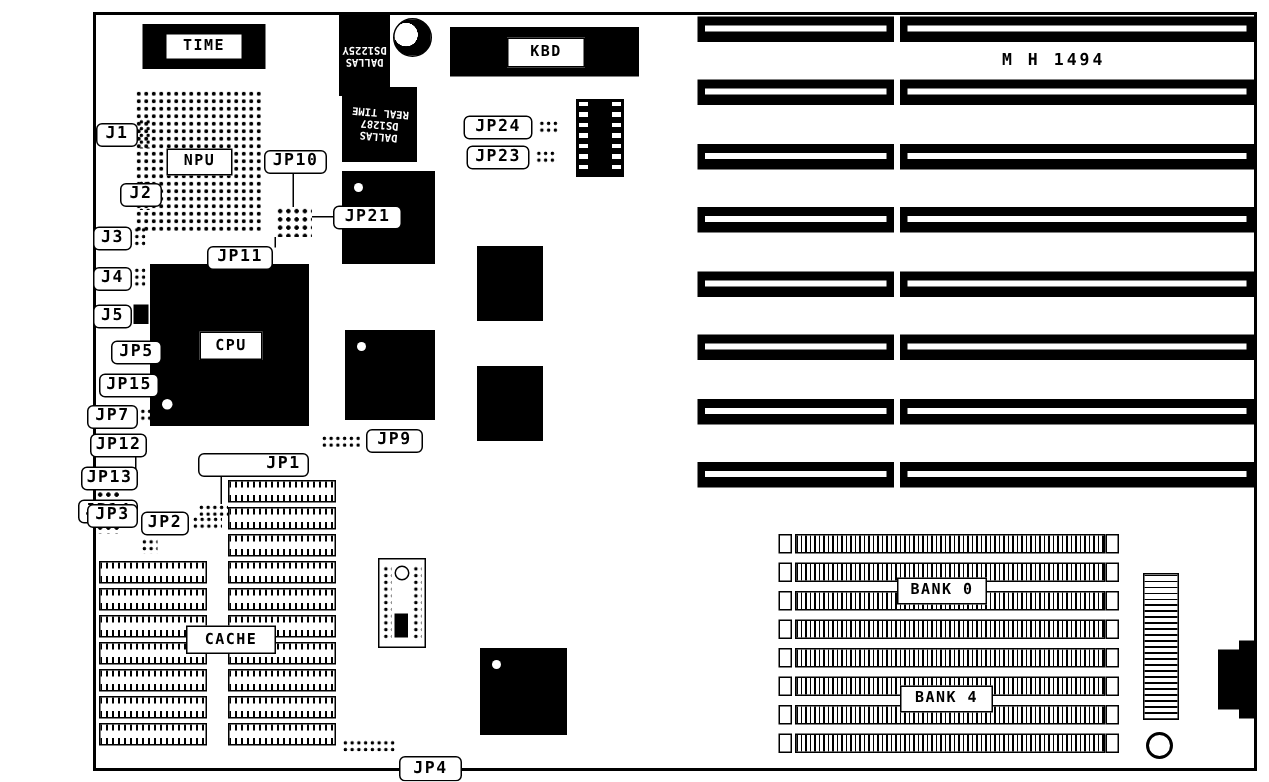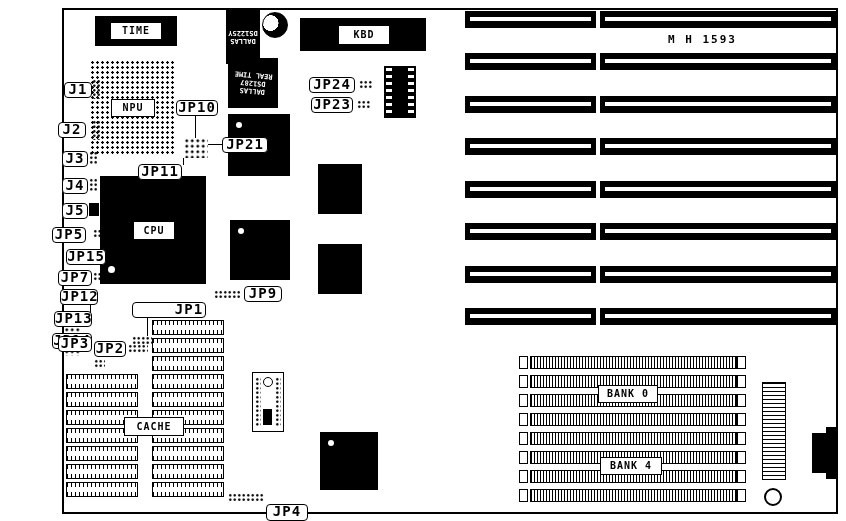--- a/index.html
+++ b/index.html
@@ -2,21 +2,21 @@
 <html><head>
 <meta charset="utf-8">
 <style>
   html,body{margin:0;padding:0;background:#fff;}
   .screen{position:relative;width:846px;height:521px;background:#fff;color:#000;
           font-family:"DejaVu Sans Mono",monospace;overflow:hidden;}
   .abs{position:absolute;}
   .blk{position:absolute;background:#000;}
   .board{position:absolute;border:2px solid #000;background:#fff;}
   .callout{position:absolute;background:#fff;border:1px solid #000;border-radius:4px;
-           font-size:14px;font-weight:bold;letter-spacing:1px;text-align:center;line-height:12px;z-index:6;}
+           font-size:11px;font-weight:bold;letter-spacing:1px;text-align:center;line-height:12px;z-index:6;}
   .boxlabel{position:absolute;background:#fff;border:1px solid #000;font-size:10px;font-weight:bold;
             letter-spacing:1px;text-align:center;z-index:6;}
   .dots{position:absolute;background-image:radial-gradient(#000 1.1px,rgba(0,0,0,0) 1.35px);
         background-size:4.5px 4.5px;z-index:2;}
   .dotsL{position:absolute;background-image:radial-gradient(#000 1.3px,rgba(0,0,0,0) 1.55px);
          background-size:5.5px 5.5px;z-index:2;}
   .pgagrid{position:absolute;background-image:radial-gradient(#000 1.2px,rgba(0,0,0,0) 1.45px);
            background-size:5px 5px;}
   .dip{position:absolute;border:1px solid #000;background-color:#fff;width:70px;height:13px;
        background-image:repeating-linear-gradient(90deg,#000 0 1px,rgba(0,0,0,0) 1px 4px),
@@ -103,29 +103,29 @@
   <div class="blk" style="left:100px;top:176px;width:106px;height:108px;">
     <div class="wdot" style="left:8px;top:90px;width:7px;height:7px;"></div>
   </div>
   <div class="boxlabel" style="left:133px;top:221px;width:40px;height:17px;line-height:17px;">CPU</div>
 
   <div class="dots" style="left:214px;top:290px;width:26px;height:8px;"></div>
   <div class="callout" style="left:244px;top:286px;width:36px;height:14px;">JP9</div>
 
   <div class="callout" style="left:64px;top:82px;width:26px;height:14px;">J1</div>
   <div class="dots" style="left:92px;top:79px;width:8px;height:20px;"></div>
-  <div class="callout" style="left:58px;top:122px;width:26px;height:14px;">J2</div>
+  <div class="callout" style="left:80px;top:122px;width:26px;height:14px;">J2</div>
   <div class="dots" style="left:92px;top:120px;width:8px;height:20px;"></div>
   <div class="callout" style="left:62px;top:151px;width:24px;height:14px;">J3</div>
   <div class="dots" style="left:89px;top:151px;width:8px;height:14px;"></div>
   <div class="callout" style="left:62px;top:178px;width:24px;height:14px;">J4</div>
   <div class="dots" style="left:89px;top:178px;width:8px;height:14px;"></div>
   <div class="callout" style="left:62px;top:203px;width:24px;height:14px;">J5</div>
   <div class="blk" style="left:89px;top:203px;width:10px;height:13px;"></div>
-  <div class="callout" style="left:52px;top:227px;width:32px;height:14px;">JP5</div>
+  <div class="callout" style="left:74px;top:227px;width:32px;height:14px;">JP5</div>
   <div class="dots" style="left:93px;top:229px;width:13px;height:9px;"></div>
   <div class="callout" style="left:54px;top:249px;width:38px;height:14px;margin-left:12px;">JP15</div>
   <div class="dots" style="left:95px;top:251px;width:13px;height:9px;"></div>
   <div class="callout" style="left:58px;top:270px;width:32px;height:14px;">JP7</div>
   <div class="dots" style="left:93px;top:272px;width:13px;height:9px;"></div>
   <div class="callout" style="left:60px;top:289px;width:36px;height:14px;">JP12</div>
   <div class="line" style="left:90px;top:303px;width:1px;height:13px;"></div>
   <div class="dotsL" style="left:64px;top:316px;width:16px;height:40px;"></div>
   <div class="callout" style="left:54px;top:311px;width:36px;height:14px;">JP13</div>
   <div class="callout" style="left:52px;top:333px;width:38px;height:14px;">JP14</div>
@@ -181,21 +181,21 @@
   <div class="isaseg" style="left:465px;top:138px;width:131px;"></div>
   <div class="isaseg" style="left:600px;top:138px;width:236px;"></div>
   <div class="isaseg" style="left:465px;top:181px;width:131px;"></div>
   <div class="isaseg" style="left:600px;top:181px;width:236px;"></div>
   <div class="isaseg" style="left:465px;top:223px;width:131px;"></div>
   <div class="isaseg" style="left:600px;top:223px;width:236px;"></div>
   <div class="isaseg" style="left:465px;top:266px;width:131px;"></div>
   <div class="isaseg" style="left:600px;top:266px;width:236px;"></div>
   <div class="isaseg" style="left:465px;top:308px;width:131px;"></div>
   <div class="isaseg" style="left:600px;top:308px;width:236px;"></div>
-  <div class="idtext" style="left:668px;top:33px;">M H 1593</div>
+  <div class="idtext" style="left:668px;top:33px;">M H 1494</div>
 
   <div class="simm" style="left:530px;top:356px;"></div>
   <div class="simmcap" style="left:519px;top:356px;"></div>
   <div class="simmcap" style="left:737px;top:356px;"></div>
   <div class="simm" style="left:530px;top:375px;"></div>
   <div class="simmcap" style="left:519px;top:375px;"></div>
   <div class="simmcap" style="left:737px;top:375px;"></div>
   <div class="simm" style="left:530px;top:394px;"></div>
   <div class="simmcap" style="left:519px;top:394px;"></div>
   <div class="simmcap" style="left:737px;top:394px;"></div>

